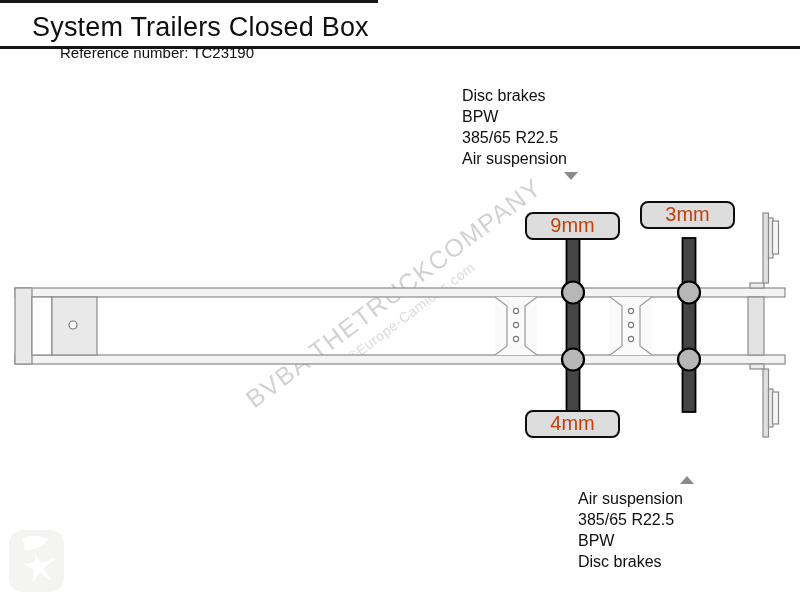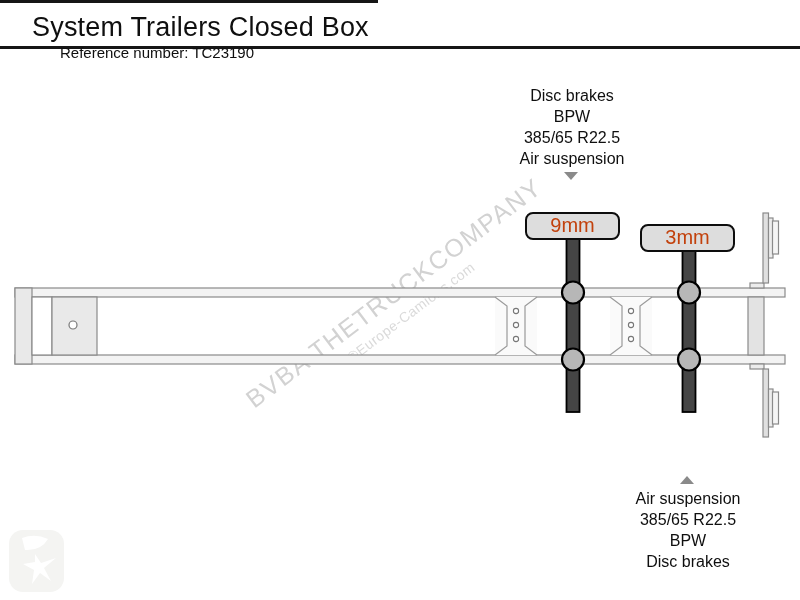--- a/index.html
+++ b/index.html
@@ -9,35 +9,35 @@
     font-family:"Liberation Sans","DejaVu Sans",sans-serif;
     color:#0f0f0f;
   }
   .abs{position:absolute;}
   
   #top-partial-line{left:0;top:8;width:378px;height:3px;background:#161616;}
   #page-title{left:32px;top:12px;font-size:27px;letter-spacing:.2px;white-space:nowrap;}
   #title-underline{left:0;top:46px;width:800px;height:3px;background:#161616;}
   #reference-number{left:16px;top:44px;font-size:15px;margin-left:44px;}
   
-  .axle-info{width:220px;text-align:center;font-size:16px;line-height:21px;white-space:nowrap;}
+  .axle-info{width:220px;text-align:left;font-size:16px;line-height:21px;white-space:nowrap;}
   #axle-info-top{left:462px;top:85px;}
   #axle-info-bottom{left:578px;top:488px;}
   .tri-down{width:0;height:0;border-left:7px solid transparent;border-right:7px solid transparent;border-top:8px solid #8a8a8a;}
   .tri-up{width:0;height:0;border-left:7px solid transparent;border-right:7px solid transparent;border-bottom:8px solid #8a8a8a;}
   #arrow-top{left:564px;top:172px;}
   #arrow-bottom{left:680px;top:476px;}
   
   .pad-label{
     box-sizing:border-box;width:95px;height:28px;
     background:#dddddd;border:2.5px solid #0d0d0d;border-radius:8px;
     font-size:20px;line-height:22px;text-align:center;color:#c2410c;
   }
   #label-axle1-top{left:525px;top:212px;}
-  #label-axle2-top{left:640px;top:224px;}
+  #label-axle2-top{left:640px;top:201px;}
   #label-axle1-bottom{left:525px;top:410px;}
   #label-axle2-bottom{left:640px;top:410px;}
   #diagram-svg{left:0;top:0;}
   #site-logo{left:8px;top:527px;}
 </style>
 </head>
 <body>
 
 <div id="stage">
 
@@ -103,20 +103,21 @@
       <rect x="682.5" y="238" width="13" height="174" fill="#454545" stroke="#000000" stroke-width="1.8"></rect>
       <circle cx="573" cy="292.5" r="11" fill="#b7b7b7" stroke="#000000" stroke-width="2.2"></circle>
       <circle cx="573" cy="359.5" r="11" fill="#b7b7b7" stroke="#000000" stroke-width="2.2"></circle>
       <circle cx="689" cy="292.5" r="11" fill="#b7b7b7" stroke="#000000" stroke-width="2.2"></circle>
       <circle cx="689" cy="359.5" r="11" fill="#b7b7b7" stroke="#000000" stroke-width="2.2"></circle>
     </g>
   </svg>
 
   <div class="abs pad-label" id="label-axle1-top">9mm</div>
   <div class="abs pad-label" id="label-axle2-top">3mm</div>
+  <div class="abs pad-label" id="label-axle1-bottom">4mm</div>
 
   <div class="abs tri-up" id="arrow-bottom"></div>
   <div class="abs axle-info" id="axle-info-bottom">
     <div>Air suspension</div>
     <div>385/65 R22.5</div>
     <div>BPW</div>
     <div>Disc brakes</div>
   </div>
 
   <svg class="abs" id="site-logo" width="58" height="66" viewBox="0 0 58 66">

